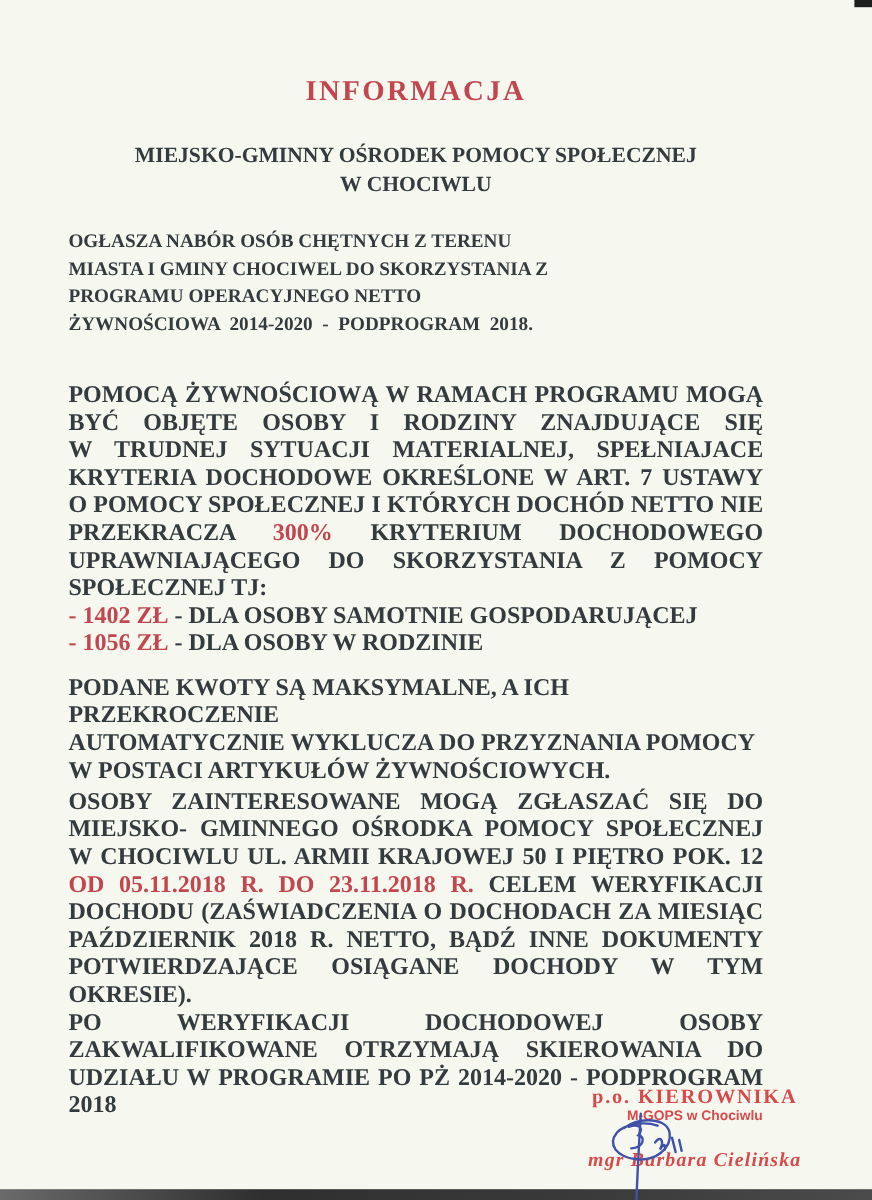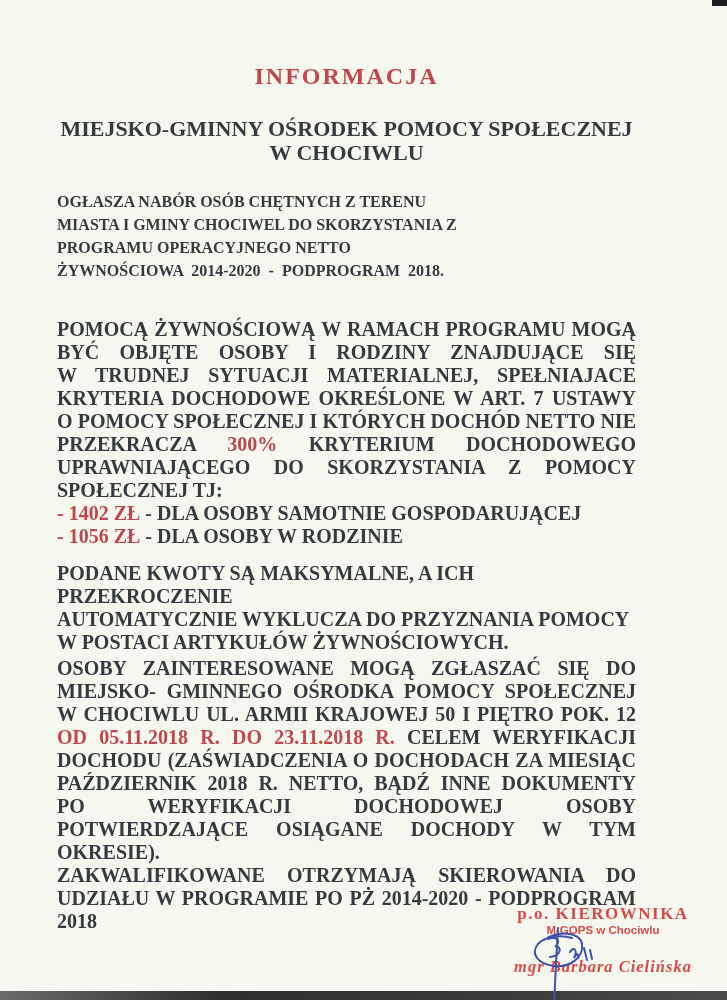--- a/index.html
+++ b/index.html
@@ -17,21 +17,21 @@
   }
   .doc-title {
     margin: 0 0 27px 0;
     font-size: 24px;
     line-height: 27px;
     letter-spacing: 2px;
     text-align: center;
     color: var(--red, #c2464d);
   }
   .org {
-    font-size: 22px;
+    font-size: 18px;
     line-height: 24px;
     text-align: center;
     margin-bottom: 25px;
   }
   .para { font-size: 20px; line-height: 23px; }
   .announce { font-size: 16px; line-height: 23px; margin-bottom: 36px; }
   .mb14 { margin-bottom: 14px; }
   .mb13 { margin-bottom: 3px; }
   .j { text-align: justify; text-align-last: justify; }
   .red { color: var(--red, #c2464d); }
@@ -43,21 +43,21 @@
     width: 15px; height: 6px;
     background: #1d1f1e;
   }
   .scan-edge {
     position: absolute; left: 0; bottom: 0;
     width: 100%; height: 9px;
     background: linear-gradient(90deg, #6a6a6a 0%, #2e2f2e 30%, #3a3b3a 70%, #4a4b4a 100%);
   }
   .stamp {
     position: absolute;
-    left: 486px; top: 904px;
+    left: 462px; top: 904px;
     width: 234px; height: 96px;
     text-align: center;
     z-index: 3;
   }
   .stamp-role {
     color: var(--stamp-red, #d84a4a);
     font-size: 17px;
     line-height: 20px;
     letter-spacing: 1.5px;
     font-family: "Liberation Serif", serif;
@@ -131,22 +131,22 @@
     <div class="line">W POSTACI ARTYKUŁÓW ŻYWNOŚCIOWYCH.</div>
   </div>
 
   <div class="para">
     <div class="line j">OSOBY ZAINTERESOWANE MOGĄ ZGŁASZAĆ SIĘ DO</div>
     <div class="line j">MIEJSKO- GMINNEGO OŚRODKA POMOCY SPOŁECZNEJ</div>
     <div class="line j">W CHOCIWLU UL. ARMII KRAJOWEJ 50  I PIĘTRO POK. 12</div>
     <div class="line j"><span class="red">OD 05.11.2018 R. DO 23.11.2018 R.</span><span> CELEM WERYFIKACJI</span></div>
     <div class="line j">DOCHODU (ZAŚWIADCZENIA O DOCHODACH ZA MIESIĄC</div>
     <div class="line j">PAŹDZIERNIK 2018 R. NETTO, BĄDŹ INNE DOKUMENTY</div>
+    <div class="line j">POTWIERDZAJĄCE OSIĄGANE DOCHODY W TYM OKRESIE).</div>
     <div class="line j">PO WERYFIKACJI DOCHODOWEJ OSOBY</div>
-    <div class="line j">POTWIERDZAJĄCE OSIĄGANE DOCHODY W TYM OKRESIE).</div>
     <div class="line j">ZAKWALIFIKOWANE OTRZYMAJĄ SKIEROWANIA DO</div>
     <div class="line j">UDZIAŁU W PROGRAMIE  PO PŻ 2014-2020 - PODPROGRAM</div>
     <div class="line">2018</div>
   </div>
 
   <div class="stamp">
     <div class="stamp-role">p.o. KIEROWNIKA</div>
     <div class="stamp-office">M-GOPS w Chociwlu</div>
     <div class="stamp-signer">mgr Barbara Cielińska</div>
     <svg class="sig-svg" width="120" height="92" viewBox="0 0 120 92">

